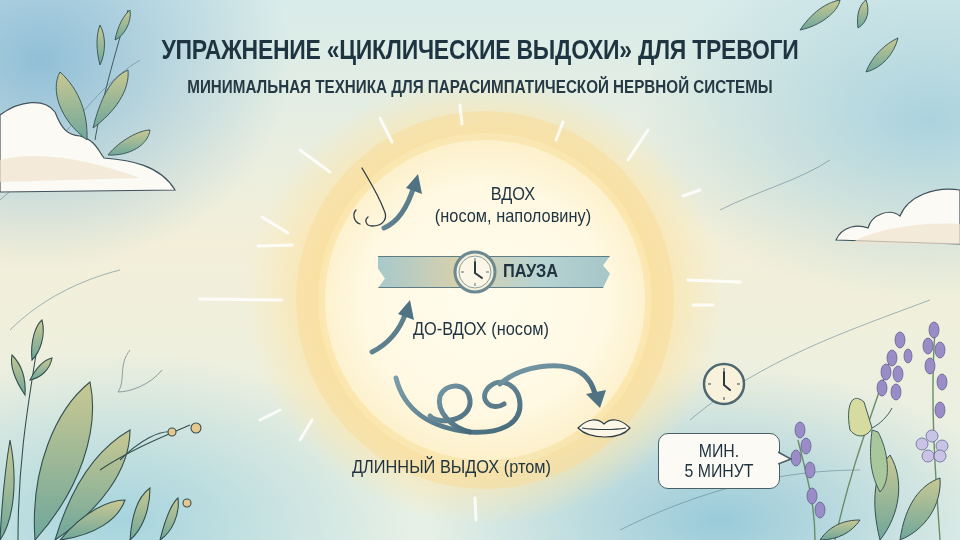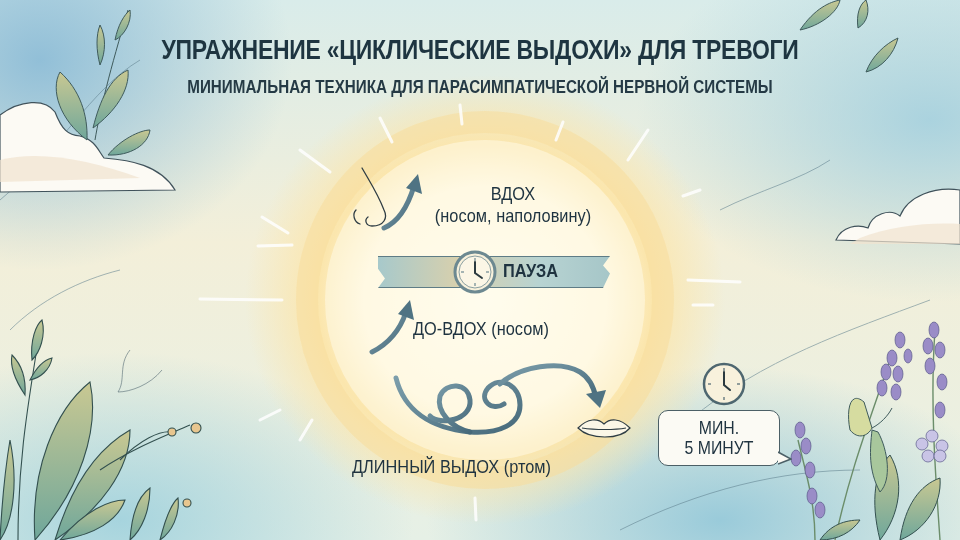--- a/index.html
+++ b/index.html
@@ -52,21 +52,21 @@
       position: absolute; left: 378px; top: 256px; width: 232px; height: 32px;
       background: linear-gradient(90deg, #a7c9cb 0%, #d8d0ad 35%, #b7d3d2 70%, #a6c6c8 100%);
       border-top: 1.5px solid #5e7c86; border-bottom: 1.5px solid #5e7c86;
       clip-path: polygon(0 0, 100% 0, 97% 30%, 100% 55%, 97% 100%, 0 100%, 3% 70%, 0 40%);
     }
     .pause-clock {
       position: absolute; left: 453px; top: 250px; width: 44px; height: 44px;
     }
 
     .callout {
-      position: absolute; left: 658px; top: 410px; width: 122px; height: 56px;
+      position: absolute; left: 658px; top: 433px; width: 122px; height: 56px;
       background: #fbfaf4;
       border: 1.6px solid #4b5f66; border-radius: 10px;
       text-align: center;
       font-family: "Liberation Sans", sans-serif;
       font-size: 18px; line-height: 20px; padding-top: 7px;
       color: #1f3340;
     }
     .callout span { display: block; transform: scaleX(0.88); }
     .callout-tail {
       position: absolute; left: 778px; top: 450px; width: 14px; height: 16px;

